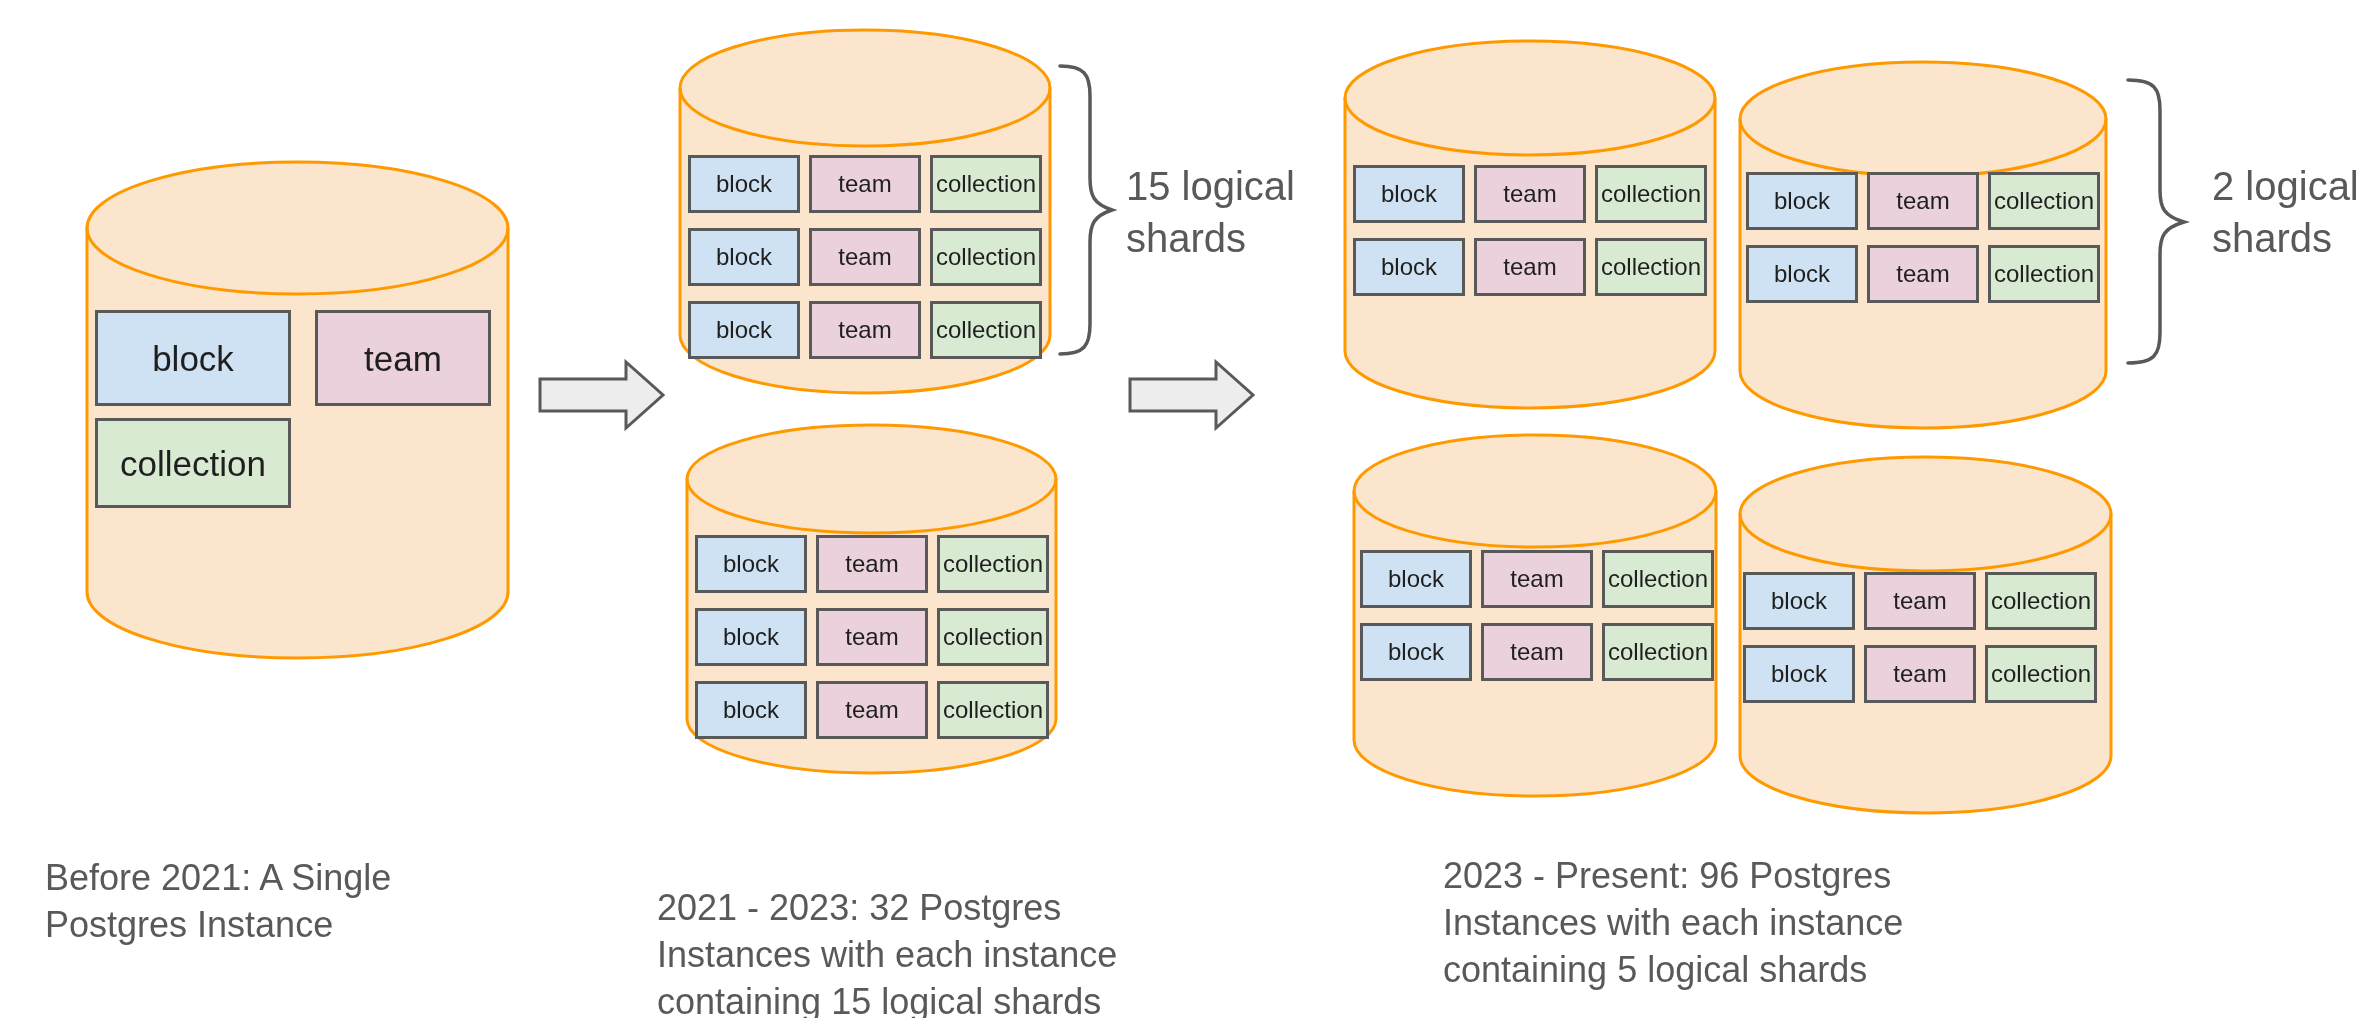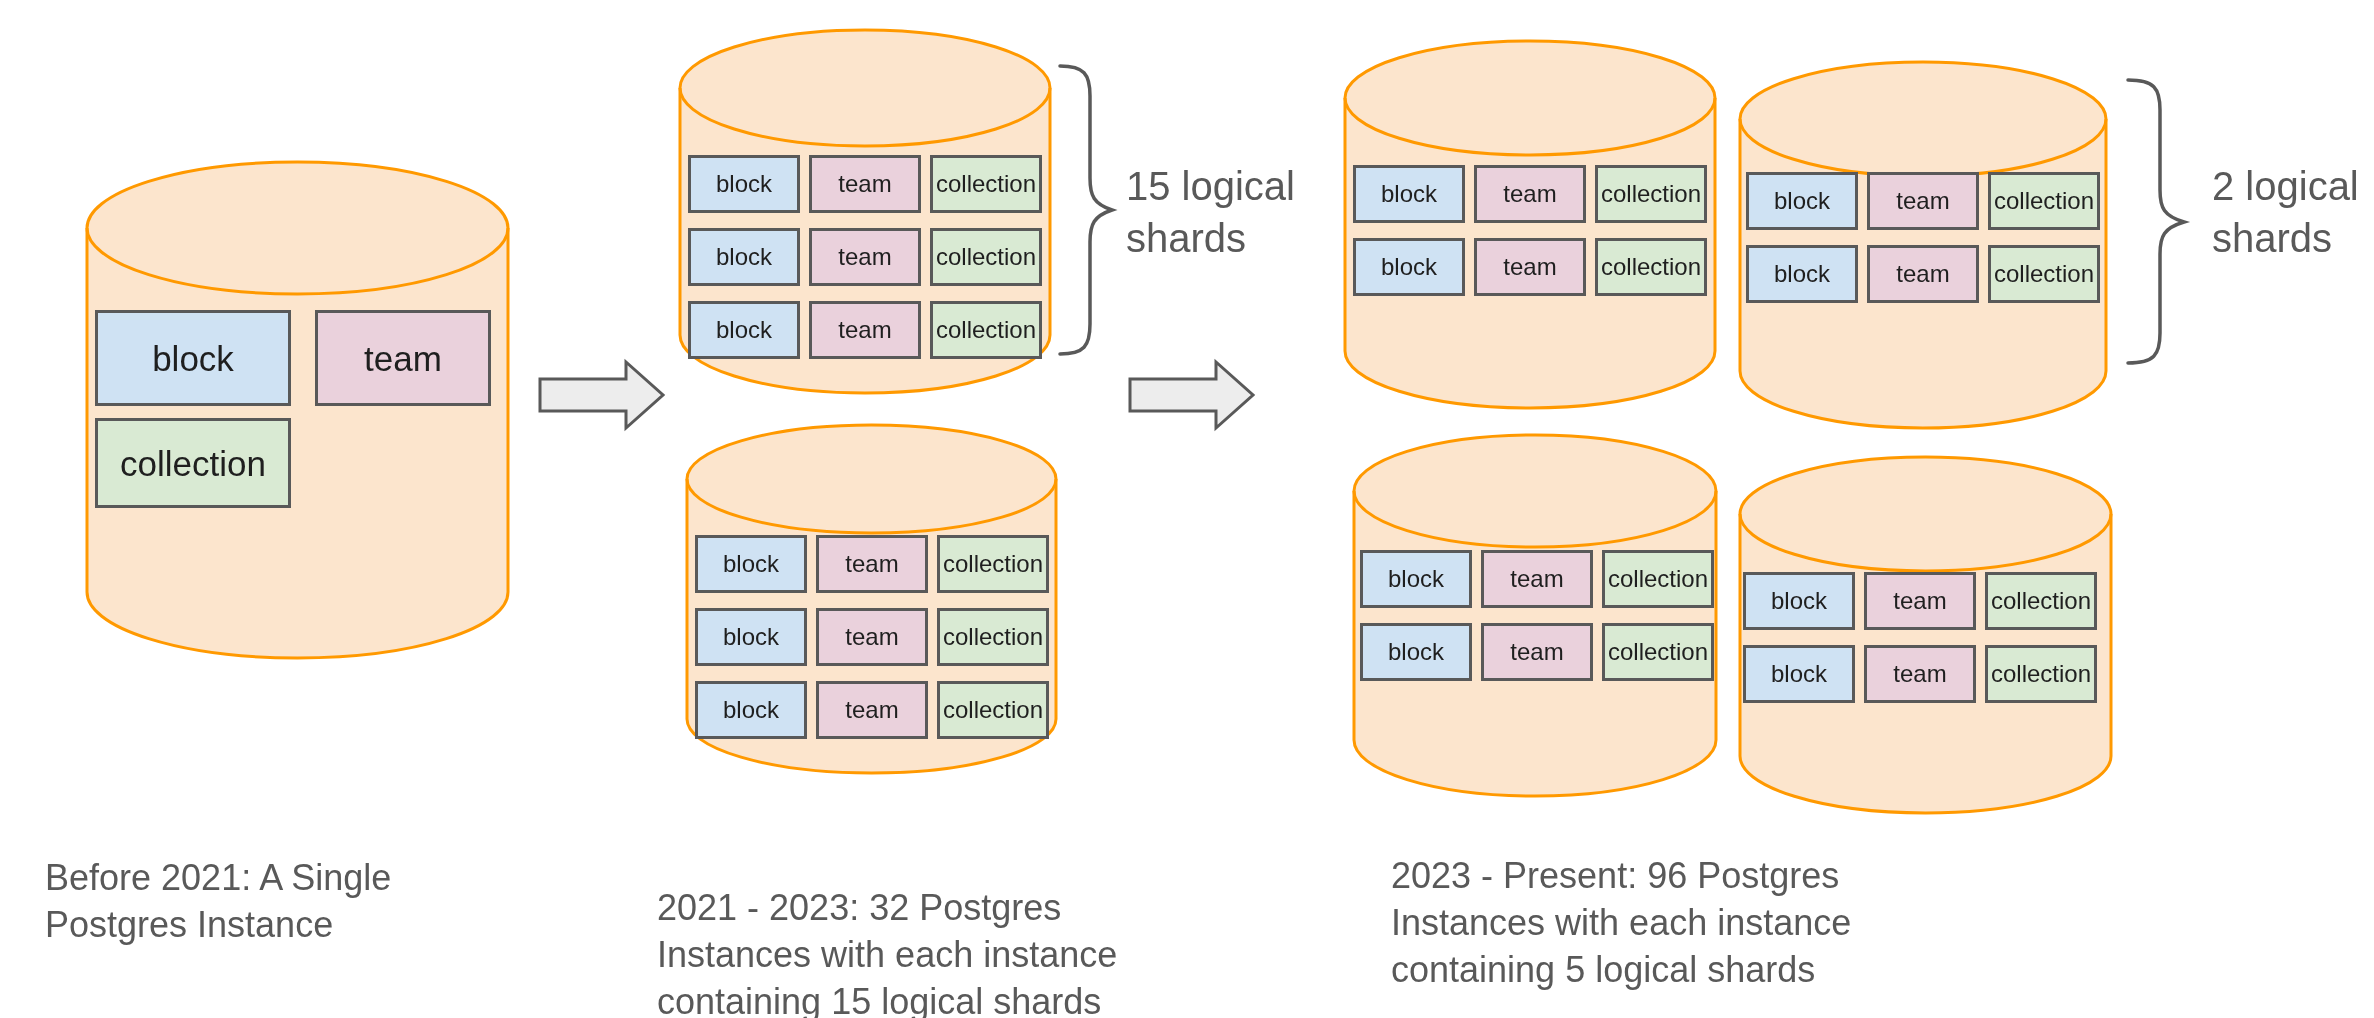--- a/index.html
+++ b/index.html
@@ -175,15 +175,15 @@
   </svg>
 </div>
 <div class="shard-label" style="left:2212px;top:160px;">2 logical
 shards</div>
 
 <div class="caption" style="left:45px;top:854px;">Before 2021: A Single
 Postgres Instance</div>
 <div class="caption" style="left:657px;top:884px;">2021 - 2023: 32 Postgres
 Instances with each instance
 containing 15 logical shards</div>
-<div class="caption" style="left:1391px;top:852px;">2023 - Present: 96 Postgres
+<div class="caption" style="left:1443px;top:852px;">2023 - Present: 96 Postgres
 Instances with each instance
 containing 5 logical shards</div>
 
 </body></html>

